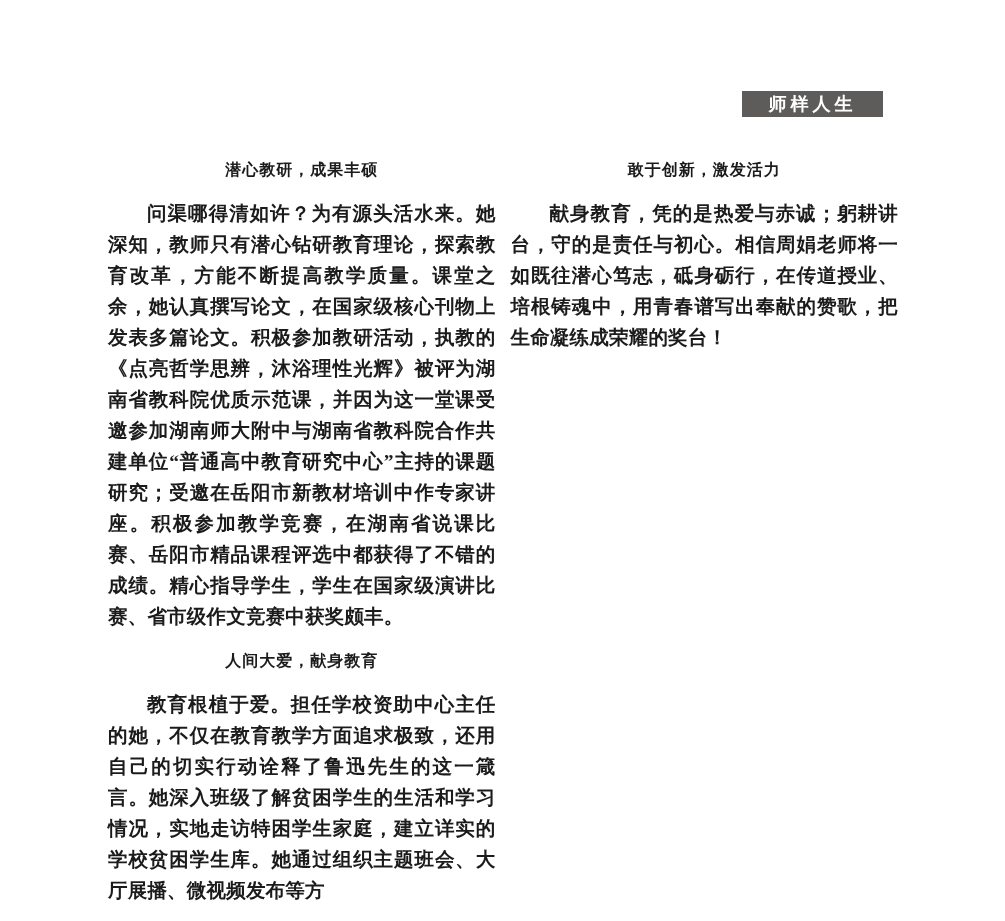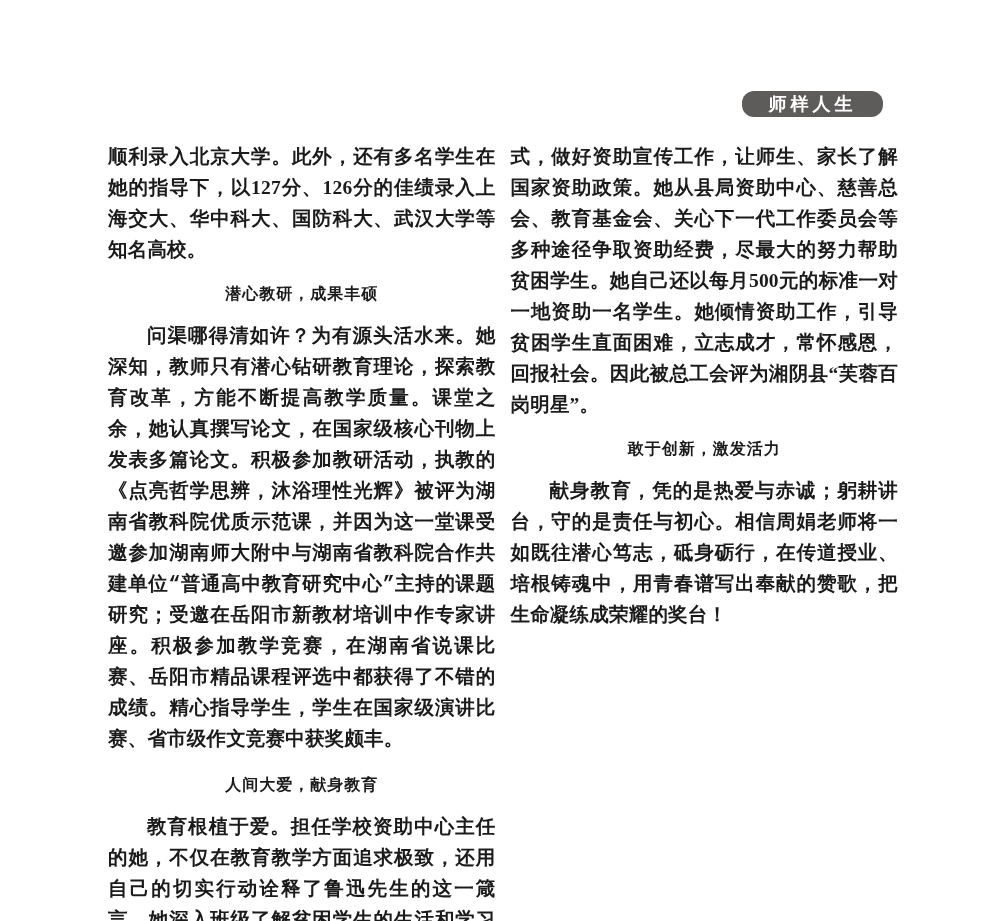--- a/index.html
+++ b/index.html
@@ -24,21 +24,20 @@
     height: 26px;
     background: #5e5b5b;
     color: #ffffff;
     display: flex;
     align-items: center;
     justify-content: center;
     font-family: "Liberation Sans", sans-serif;
     font-weight: bold;
     font-size: 18px;
     letter-spacing: 4px;
-    border-radius: 12px;
   }
   .content {
     position: absolute;
     left: 108px;
     top: 141px;
     width: 790px;
     display: flex;
     gap: 15px;
   }
   .col {
@@ -48,21 +47,20 @@
     margin: 0;
     font-size: 19.5px;
     line-height: 31px;
     font-weight: 600;
     text-align: justify;
     text-justify: inter-character;
     letter-spacing: 0.2px;
   }
   .para.indent {
     text-indent: 2em;
-    font-family: Liberation Mono, monospace;
   }
   .section-heading {
     margin: 13px 0;
     font-size: 16px;
     line-height: 31px;
     font-weight: 800;
     text-align: center;
     letter-spacing: 1px;
   }
 </style>
@@ -71,29 +69,27 @@
 
 <div class="page">
 
   <div class="badge">
     <span>师样人生</span>
   </div>
 
   <div class="content">
 
     <div class="col">
-      <p class="para">顺利录入北京大学。此外，还有多名学生在她的指导下，以127分、126分的佳绩录入上海交大、华中科大、国防科大、武汉大学等知名高校。</p>
       <h3 class="section-heading">潜心教研，成果丰硕</h3>
       <p class="para indent">问渠哪得清如许？为有源头活水来。她深知，教师只有潜心钻研教育理论，探索教育改革，方能不断提高教学质量。课堂之余，她认真撰写论文，在国家级核心刊物上发表多篇论文。积极参加教研活动，执教的《点亮哲学思辨，沐浴理性光辉》被评为湖南省教科院优质示范课，并因为这一堂课受邀参加湖南师大附中与湖南省教科院合作共建单位“普通高中教育研究中心”主持的课题研究；受邀在岳阳市新教材培训中作专家讲座。积极参加教学竞赛，在湖南省说课比赛、岳阳市精品课程评选中都获得了不错的成绩。精心指导学生，学生在国家级演讲比赛、省市级作文竞赛中获奖颇丰。</p>
       <h3 class="section-heading">人间大爱，献身教育</h3>
       <p class="para indent">教育根植于爱。担任学校资助中心主任的她，不仅在教育教学方面追求极致，还用自己的切实行动诠释了鲁迅先生的这一箴言。她深入班级了解贫困学生的生活和学习情况，实地走访特困学生家庭，建立详实的学校贫困学生库。她通过组织主题班会、大厅展播、微视频发布等方</p>
     </div>
 
     <div class="col">
-      <p class="para">式，做好资助宣传工作，让师生、家长了解国家资助政策。她从县局资助中心、慈善总会、教育基金会、关心下一代工作委员会等多种途径争取资助经费，尽最大的努力帮助贫困学生。她自己还以每月500元的标准一对一地资助一名学生。她倾情资助工作，引导贫困学生直面困难，立志成才，常怀感恩，回报社会。因此被总工会评为湘阴县“芙蓉百岗明星”。</p>
       <h3 class="section-heading">敢于创新，激发活力</h3>
       <p class="para indent">献身教育，凭的是热爱与赤诚；躬耕讲台，守的是责任与初心。相信周娟老师将一如既往潜心笃志，砥身砺行，在传道授业、培根铸魂中，用青春谱写出奉献的赞歌，把生命凝练成荣耀的奖台！</p>
 
     </div>
 
   </div>
 
 </div>
 
 </body></html>

